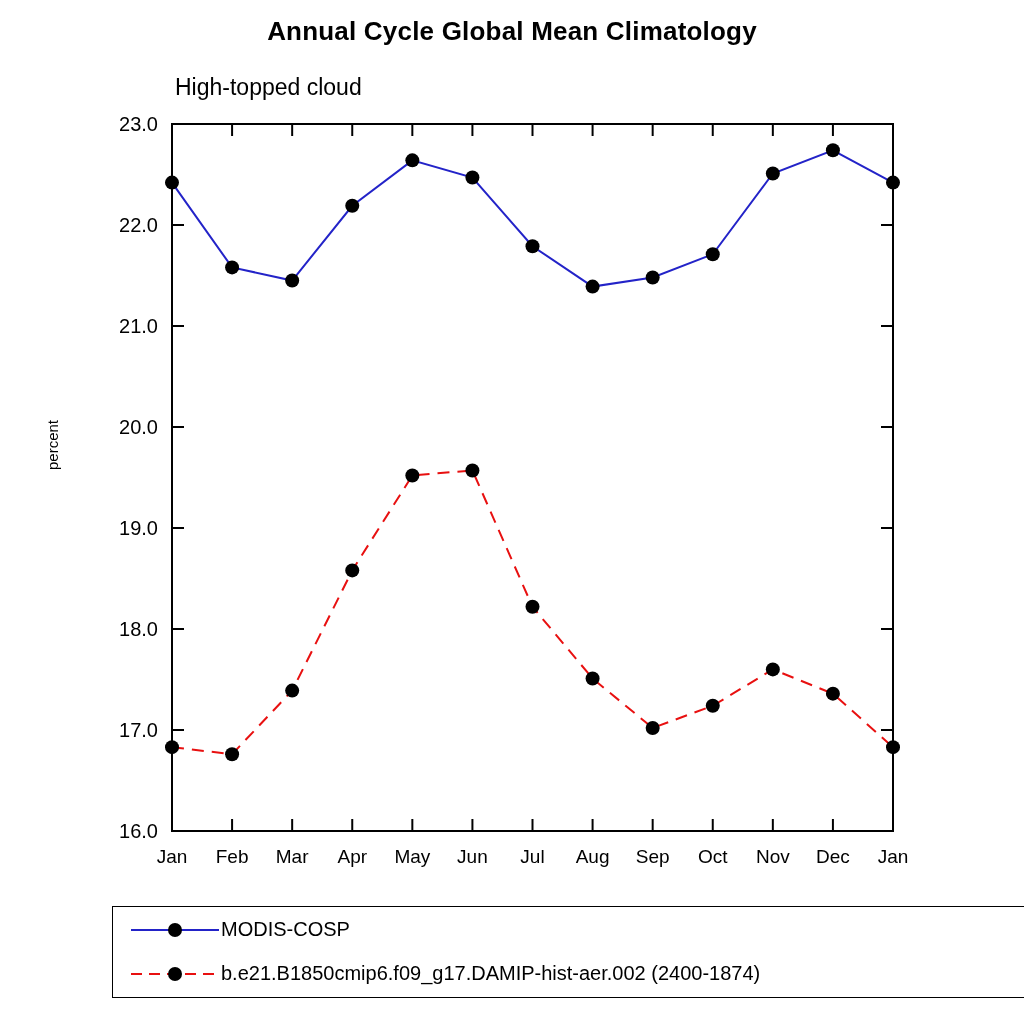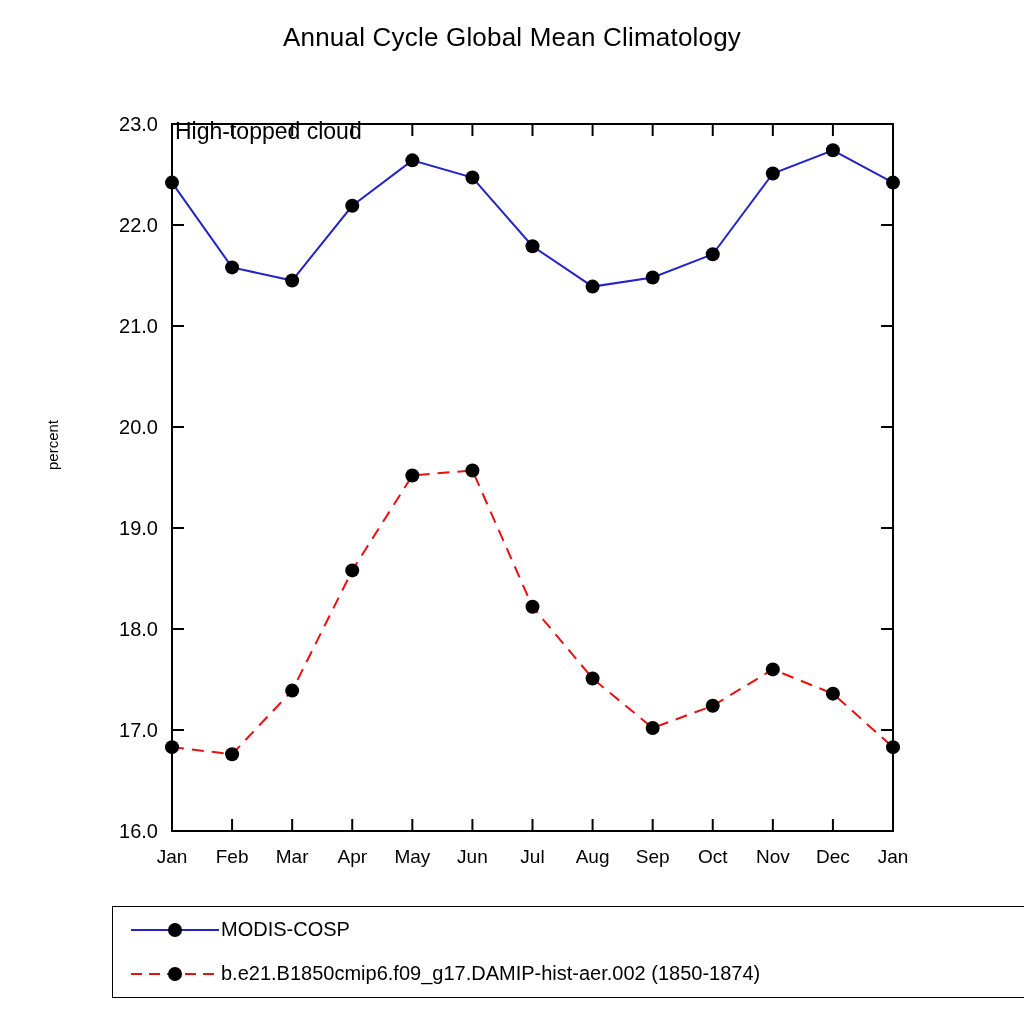--- a/index.html
+++ b/index.html
@@ -10,35 +10,34 @@
   body {
     width: 1024px;
     height: 1024px;
     font-family: "Liberation Sans", sans-serif;
     color: #000000;
     position: relative;
     overflow: hidden;
   }
   .title {
     position: absolute;
-    top: 22px;
+    top: 16px;
     left: 0;
     width: 1024px;
     text-align: center;
     font-size: 26px;
-    font-weight: normal;
+    font-weight: bold;
     letter-spacing: 0.2px;
   }
   .subtitle {
     position: absolute;
     top: 74px;
     left: 175px;
     font-size: 23px;
     font-weight: normal;
-    margin-top: 44px;
   }
   .plot-wrap {
     position: absolute;
     left: 0;
     top: 0;
     width: 1024px;
     height: 1024px;
   }
   svg { display: block; }
   .ylabel {
@@ -202,15 +201,15 @@
       <line x1="2" y1="23" x2="90" y2="23" stroke="#2323c8" stroke-width="2"></line>
       <circle cx="46" cy="23" r="7" fill="#000000"></circle>
     </svg>
     <div class="legend-label">MODIS-COSP</div>
   </div>
   <div class="legend-row r1">
     <svg class="legend-sample" viewBox="0 0 92 46">
       <line x1="2" y1="23" x2="90" y2="23" stroke="#e81010" stroke-width="2" stroke-dasharray="11,7"></line>
       <circle cx="46" cy="23" r="7" fill="#000000"></circle>
     </svg>
-    <div class="legend-label">b.e21.B1850cmip6.f09_g17.DAMIP-hist-aer.002 (1850-1874)</div>
+    <div class="legend-label">b.e21.B1850cmip6.f09_g17.DAMIP-hist-aer.002 (2400-1874)</div>
   </div>
 </div>
 
 </body></html>

